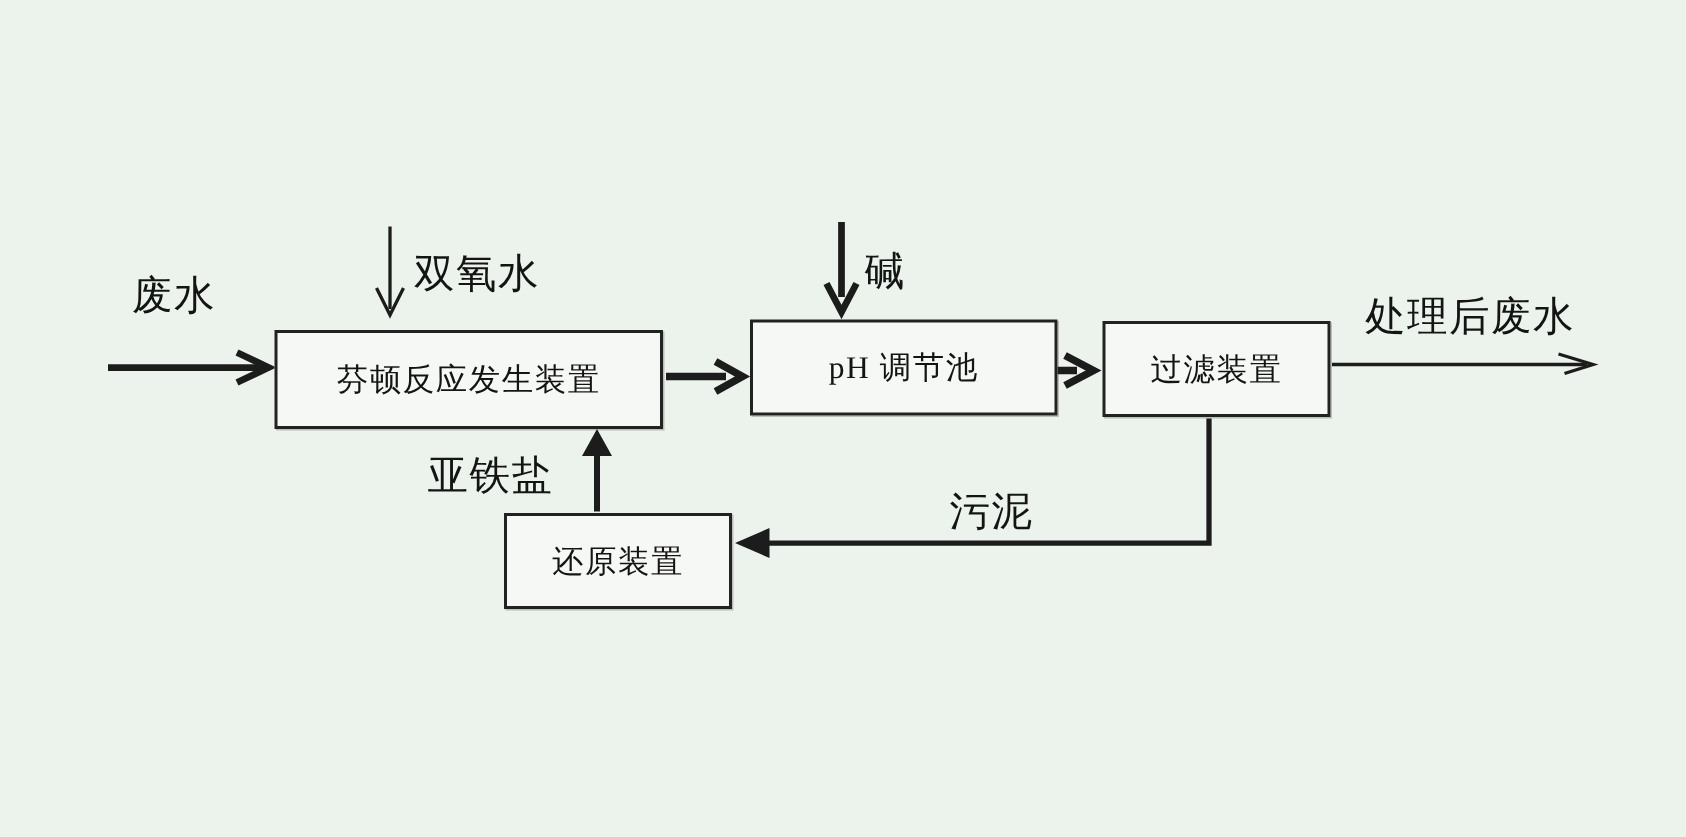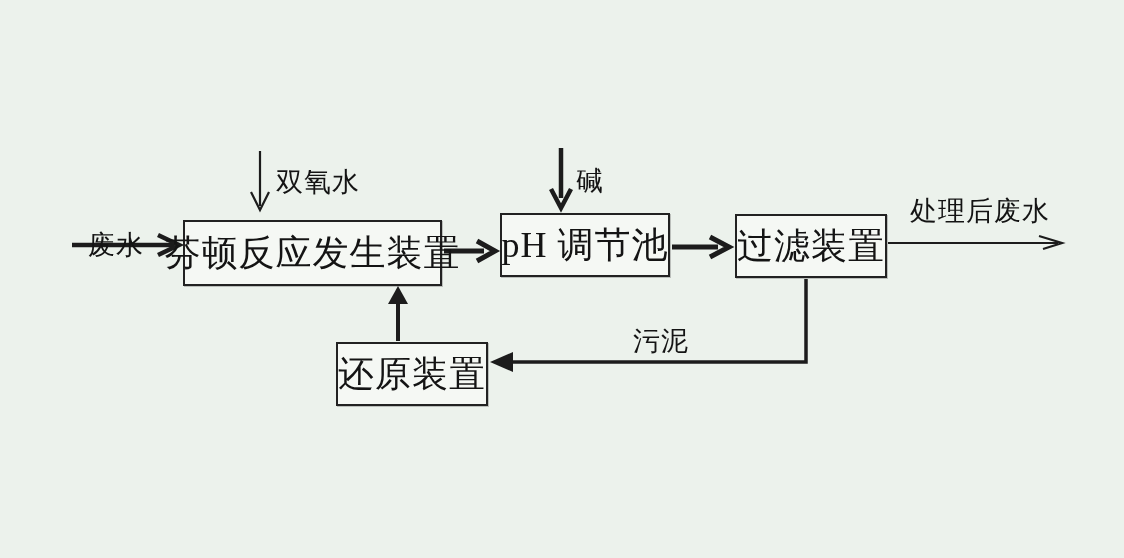--- a/index.html
+++ b/index.html
@@ -22,37 +22,37 @@
     height: 558px;
   }
   .node {
     position: absolute;
     box-sizing: border-box;
     border: 2px solid #222222;
     background: #f5f8f4;
     display: flex;
     align-items: center;
     justify-content: center;
-    font-size: 36px;
+    font-size: 21px;
     letter-spacing: 1px;
     white-space: nowrap;
     box-shadow: 1px 1px 0 rgba(40,40,40,0.25);
   }
   .node-fenton   { left: 183px; top: 220px; width: 259px; height: 66px; }
-  .node-ph       { left: 500px; top: 213px; width: 170px; height: 64px; }
+  .node-ph       { left: 500px; top: 213px; width: 205px; height: 64px; }
   .node-filter   { left: 735px; top: 214px; width: 152px; height: 64px; }
   .node-reduction{ left: 336px; top: 342px; width: 152px; height: 64px; }
   .flow-label {
     position: absolute;
     transform: translate(-50%, -50%);
     font-size: 27px;
     letter-spacing: 1px;
     white-space: nowrap;
   }
-  .lbl-wastewater        { left: 116px; top: 197px; margin-top: 48px; }
+  .lbl-wastewater        { left: 116px; top: 197px; }
   .lbl-h2o2              { left: 318px; top: 182px; text-align: right; }
   .lbl-alkali            { left: 590px; top: 181px; }
   .lbl-treated           { left: 980px; top: 211px; text-align: center; }
   .lbl-ferrous           { left: 327px; top: 317px; }
   .lbl-sludge            { left: 661px; top: 341px; }
   svg line, svg path, svg polygon { stroke-linecap: butt; }
 </style>
 </head>
 <body>
 
@@ -111,15 +111,16 @@
     <span>过滤装置</span>
   </div>
   <div class="node node-reduction">
     <span>还原装置</span>
   </div>
 
   <div class="flow-label lbl-wastewater">废水</div>
   <div class="flow-label lbl-h2o2">双氧水</div>
   <div class="flow-label lbl-alkali">碱</div>
   <div class="flow-label lbl-treated">处理后废水</div>
+  <div class="flow-label lbl-ferrous">亚铁盐</div>
   <div class="flow-label lbl-sludge">污泥</div>
 
 </div>
 
 </body></html>

